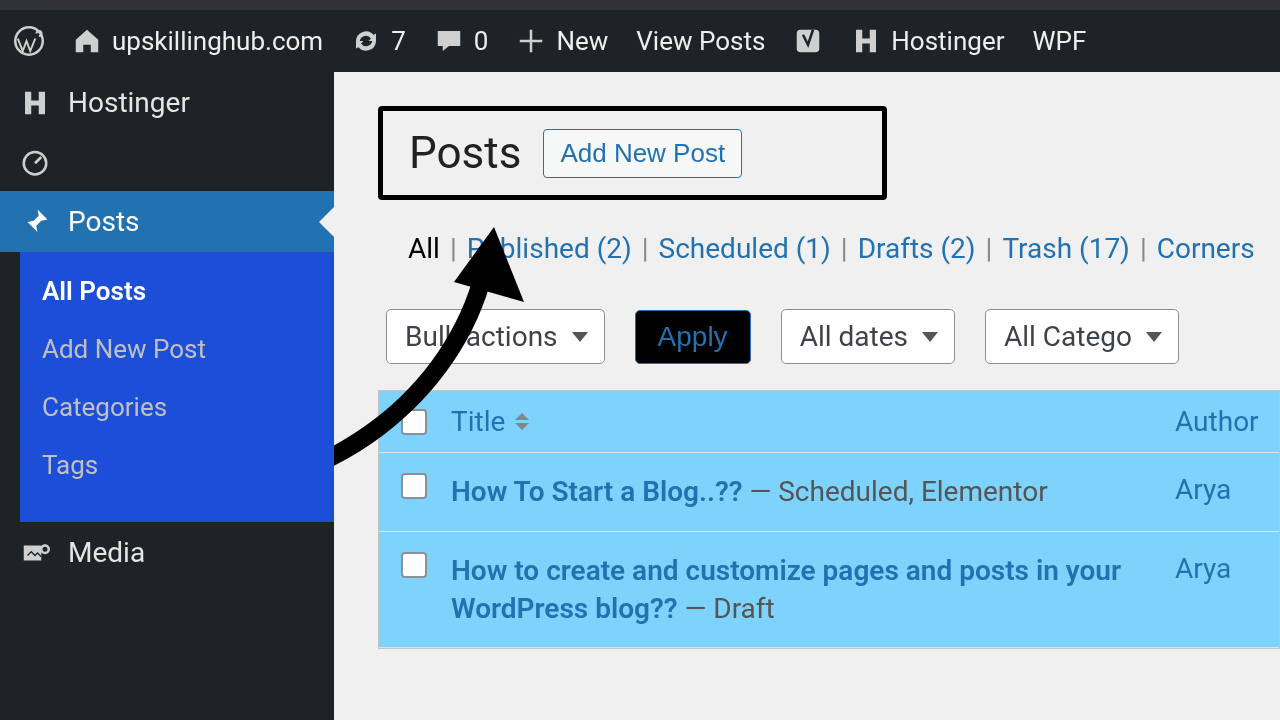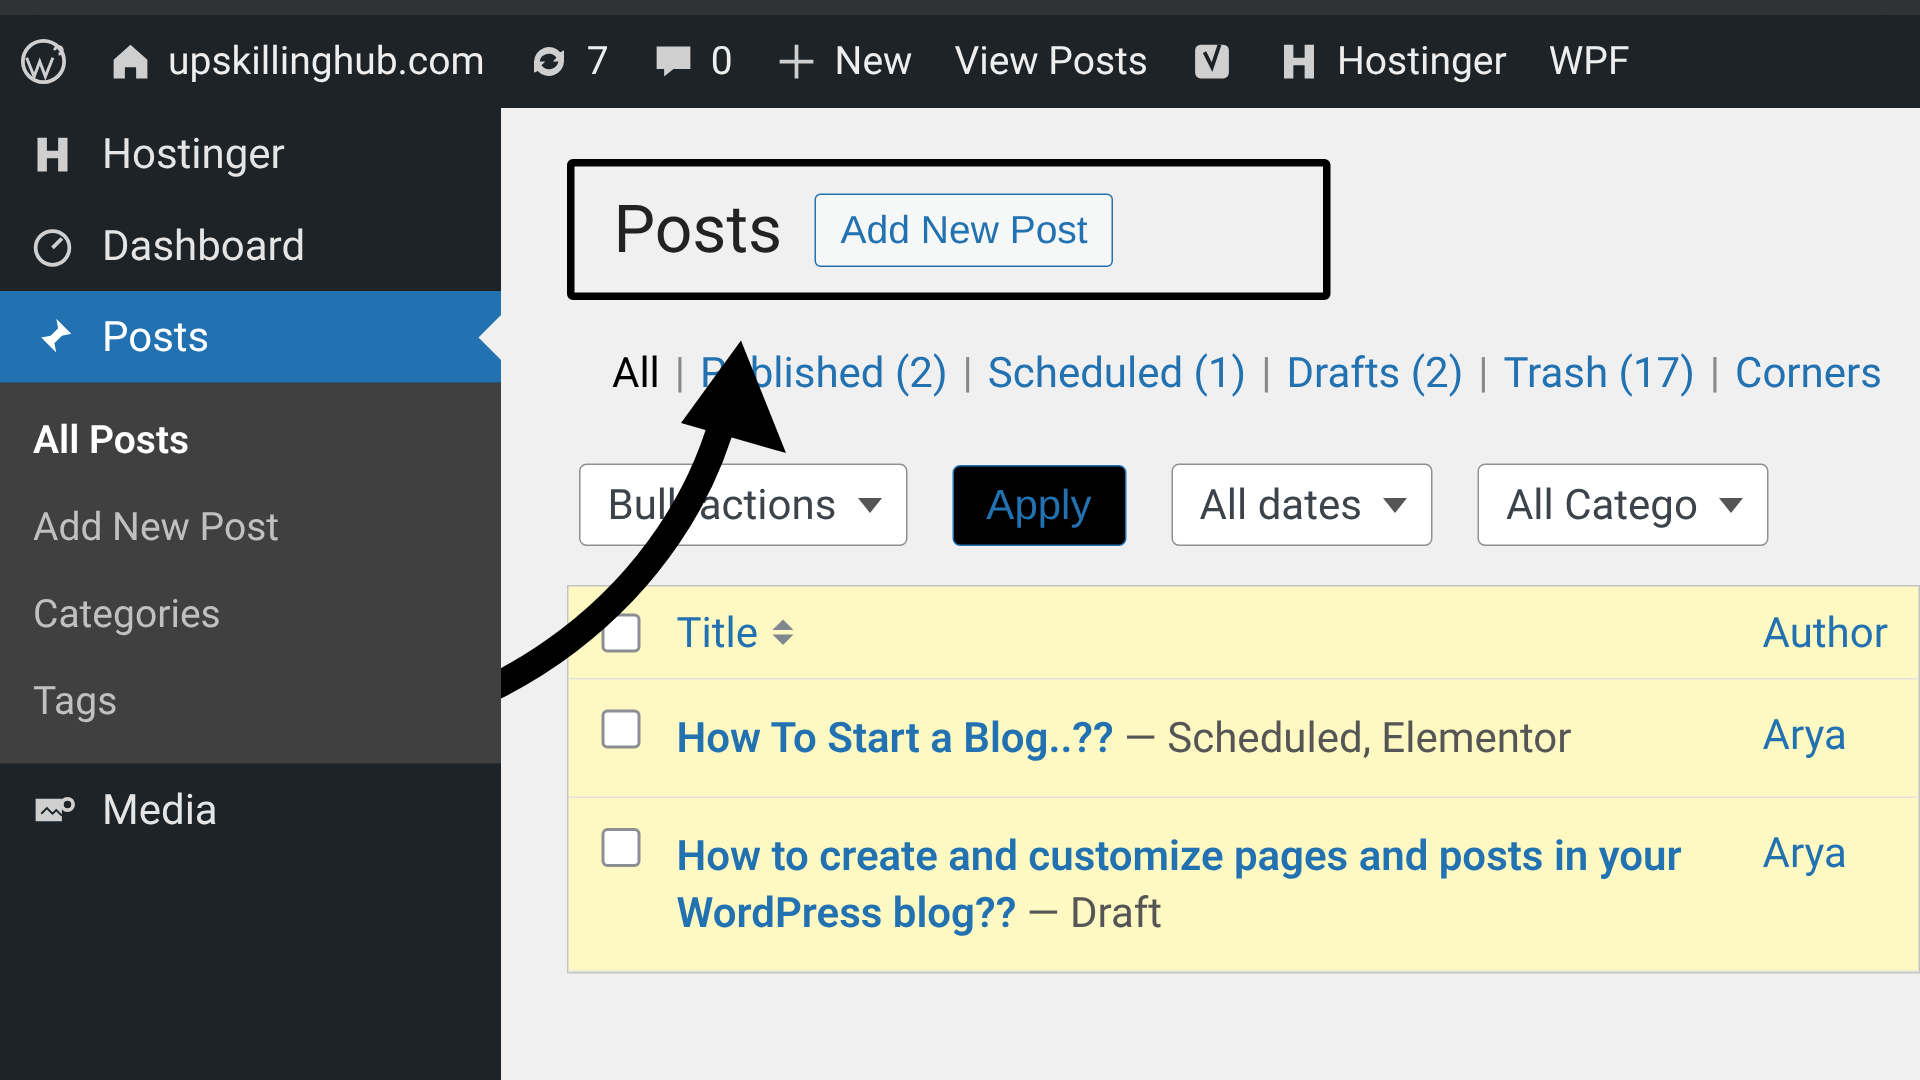--- a/index.html
+++ b/index.html
@@ -45,21 +45,21 @@
   .sidebar .mitem.current {
     background:#2271b1;
     color:#fff;
     position:relative;
   }
   .sidebar .mitem.current::after{
     content:""; position:absolute; right:-1px; top:50%; transform:translateY(-50%);
     border:16px solid transparent; border-right-color:#f0f0f1;
   }
   .sidebar .mitem.current svg { fill:#fff; stroke:#fff; }
-  .submenu { background:#404040; padding:10px 0 12px 0; }
+  .submenu { background:#1d4ed8; padding:10px 0 28px 0;margin-left:20px; }
   .submenu .sitem {
     padding:14px 22px; font-size:26px; color:#c0c0c0; cursor:pointer;
   }
   .submenu .sitem.current { color:#fff; font-weight:600; }
 
   
   .content {
     flex:1;
     background:#f0f0f1;
     color:#1d2327;
@@ -109,21 +109,21 @@
   .sel::after {
     content:""; position:absolute; right:16px; top:50%; width:0;height:0;
     border-left:8px solid transparent; border-right:8px solid transparent;
     border-top:10px solid #555; transform:translateY(-50%);
   }
   .applybtn {
     border:1.5px solid #2271b1; color:#2271b1; background:#000000;
     font-size:28px; padding:10px 22px; border-radius:5px; cursor:pointer;text-align:center;
   }
 
-  .table { margin:26px 0 0 0; border:1px solid #c3c4c7; background:#fef9c3; }
+  .table { margin:26px 0 0 0; border:1px solid #c3c4c7; background:#7dd3fc; }
   .thead, .trow {
     display:flex; align-items:center; padding:14px 22px; gap:24px;
     border-bottom:1px solid #e2e2e2; font-size:28px;
   }
   .thead { color:#2271b1; }
   .cb { width:26px; height:26px; border:2px solid #8c8f94; border-radius:4px; background:#fff; cursor:pointer; flex:0 0 auto; }
   .col-title { flex:0 0 700px; display:flex; align-items:center; gap:10px; }
   .col-author { flex:0 0 120px; color:#2271b1; }
   .sorticon { display:inline-flex; flex-direction:column; line-height:0; color:#80878e; }
   .sorticon span{ width:0;height:0; border-left:7px solid transparent; border-right:7px solid transparent;}
@@ -208,21 +208,20 @@
       <svg viewBox="0 0 24 24">
           <path d="M4 3h5v7h6V3h5v18h-5v-7H9v7H4z" stroke="none"></path>
         </svg>
       <span>Hostinger</span>
     </div>
     <div class="mitem">
       <svg viewBox="0 0 24 24">
           <circle cx="12" cy="13" r="9" fill="none" stroke-width="2"></circle>
           <path d="M12 13l5-5" stroke-width="2"></path>
         </svg>
-      <span>Dashboard</span>
     </div>
     <div class="mitem current">
       <svg viewBox="0 0 24 24">
           <path d="M14 2l8 8-5 1-4 4 1 5-8-8 5-1 4-4zM3 21l5-5" stroke="none" fill="#fff"></path>
         </svg>
       <span>Posts</span>
     </div>
     <div class="submenu">
       <div class="sitem current">All Posts</div>
       <div class="sitem">Add New Post</div>

